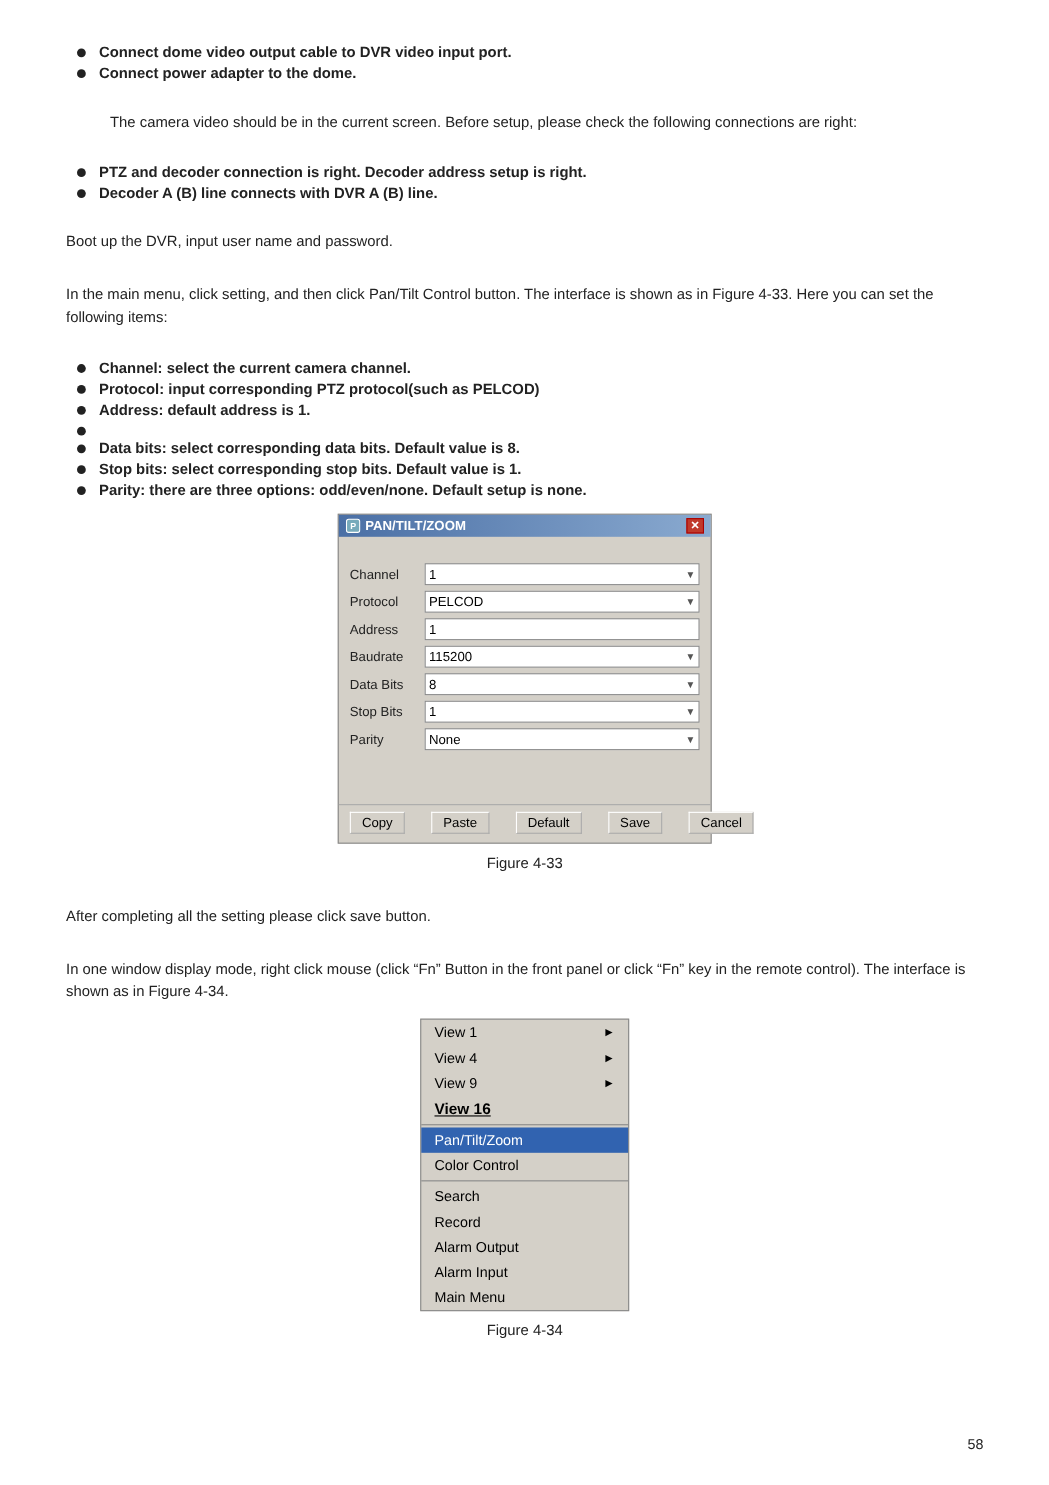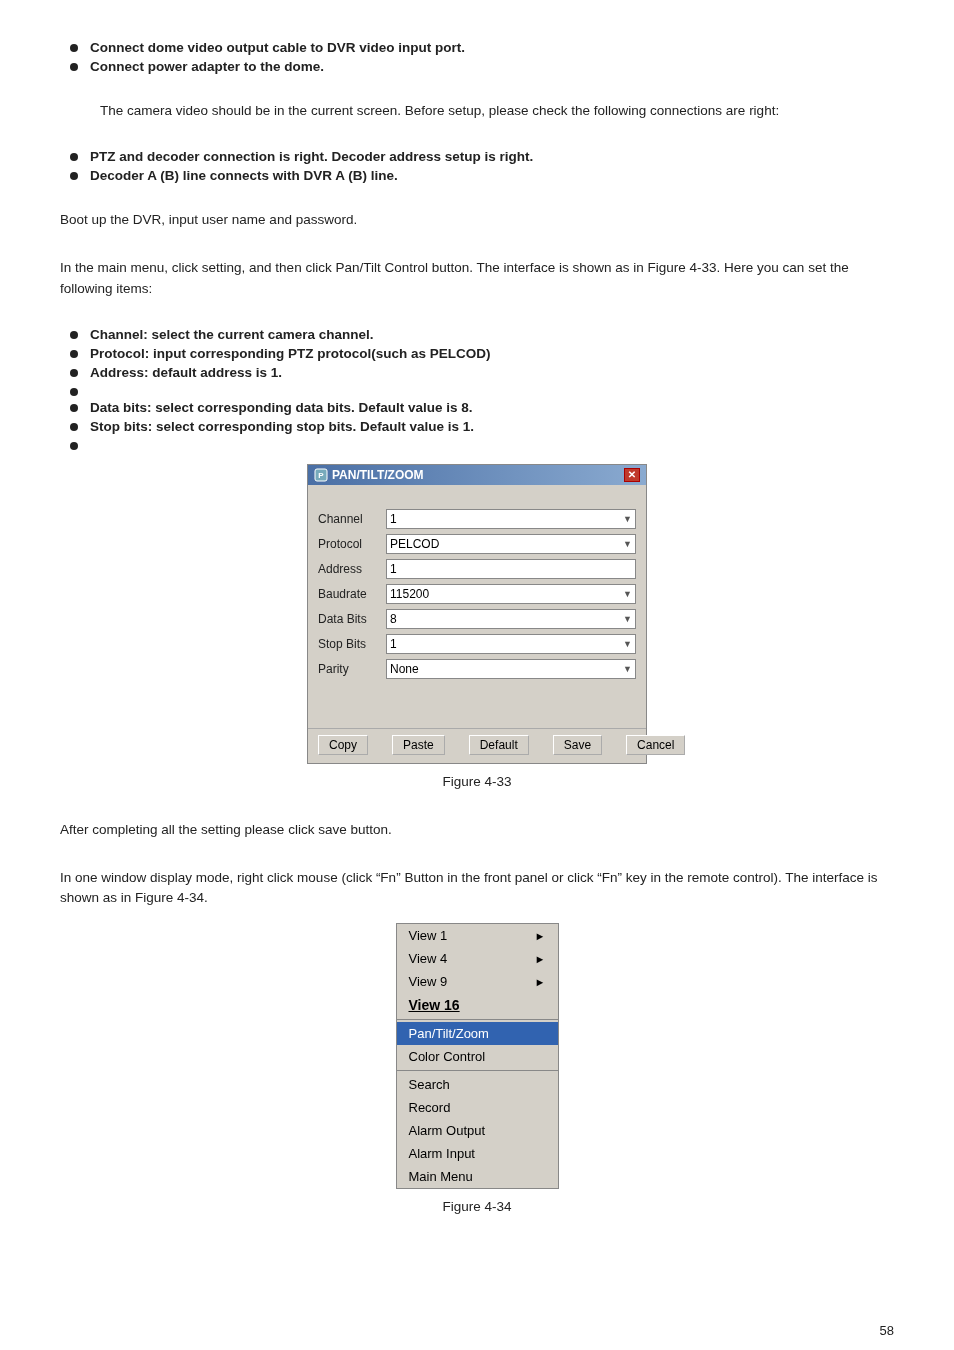--- a/index.html
+++ b/index.html
@@ -144,21 +144,21 @@
     }
     
     .ctx-menu-wrapper {
       display: flex;
       justify-content: center;
       margin: 14px 0 4px 0;
     }
     .ctx-menu {
       background: #d4d0c8;
       border: 1.5px solid #888;
-      width: 163px;
+      width: 190px;
       font-size: 13px;
       color: #000;
     }
     .ctx-item {
       padding: 4px 12px;
       display: flex;
       align-items: center;
       justify-content: space-between;
       cursor: pointer;
     }
@@ -168,21 +168,21 @@
     }
     .ctx-item.bold-item { font-weight: bold; font-size: 14px; text-decoration: underline; }
     .ctx-separator {
       height: 1px;
       background: #888;
       margin: 2px 0;
     }
     .ctx-arrow { font-size: 11px; }
     .page-number {
       position: absolute;
-      bottom: 12px;
+      bottom: 30px;
       right: 60px;
       font-size: 13px;
     }
     .mb6 { margin-bottom: 6px; margin-top: 27px; }
     .mb12 { margin-bottom: 12px; }
   </style>
 </head>
 <body>
 
 <ul class="bullet-list mb12">
@@ -231,20 +231,21 @@
   <li>
       <span class="bullet-dot"></span>
       <span>Data bits: select corresponding data bits. Default value is 8.</span>
     </li>
   <li>
       <span class="bullet-dot"></span>
       <span>Stop bits: select corresponding stop bits. Default value is 1.</span>
     </li>
   <li>
       <span class="bullet-dot"></span>
+      <span>Parity: there are three options: odd/even/none. Default setup is none.</span>
     </li>
 </ul>
 
 <div class="dialog-wrapper">
   <div class="dialog">
     <div class="dialog-titlebar">
       <div style="display:flex;align-items:center;gap:4px;">
         <div class="dialog-titlebar-icon">
           <svg width="14" height="14" viewBox="0 0 14 14">
               <rect x="1" y="1" width="12" height="12" rx="2" fill="#7ab" stroke="#fff" stroke-width="1"></rect>

